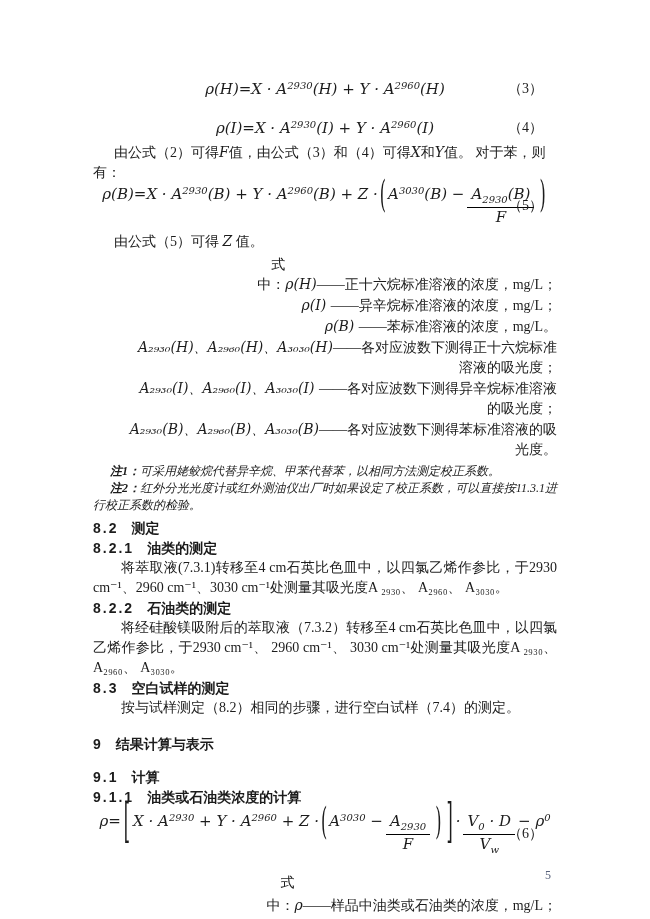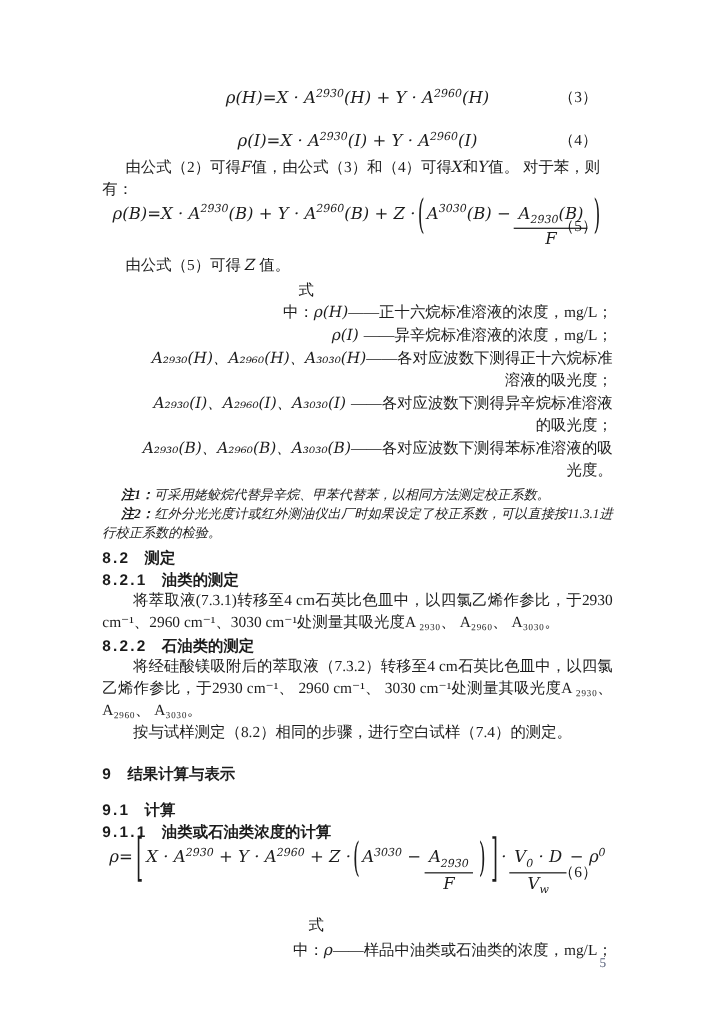--- a/index.html
+++ b/index.html
@@ -128,20 +128,21 @@
         <span class="stretch par5">)</span>
       </div>
     <span class="flabel">（5）</span>
   </div>
 
   <p class="line indent15 mt3"><span>由公式（5）可得 </span><span class="it">Z</span><span> 值。</span></p>
 
   <div class="defs">
     <div class="def-row with-label"><span class="defs-label">式中：</span><span class="sym">ρ(H)</span><span>——正十六烷标准溶液的浓度，mg/L；</span></div>
     <div class="def-row"><span class="sym">ρ(I) </span><span>——异辛烷标准溶液的浓度，mg/L；</span></div>
+    <div class="def-row"><span class="sym">ρ(B) </span><span>——苯标准溶液的浓度，mg/L。</span></div>
     <div class="def-row"><span class="sym">A₂₉₃₀(H)、A₂₉₆₀(H)、A₃₀₃₀(H)</span><span>——各对应波数下测得正十六烷标准溶液的吸光度；</span></div>
     <div class="def-row"><span class="sym">A₂₉₃₀(I)、A₂₉₆₀(I)、A₃₀₃₀(I) </span><span>——各对应波数下测得异辛烷标准溶液的吸光度；</span></div>
     <div class="def-row"><span class="sym">A₂₉₃₀(B)、A₂₉₆₀(B)、A₃₀₃₀(B)</span><span>——各对应波数下测得苯标准溶液的吸光度。</span></div>
   </div>
 
   <div class="notes">
     <p class="note"><b>注1：</b><span>可采用姥鲛烷代替异辛烷、甲苯代替苯，以相同方法测定校正系数。</span></p>
     <p class="note"><b>注2：</b><span>红外分光光度计或红外测油仪出厂时如果设定了校正系数，可以直接按11.3.1进行校正系数的检验。</span></p>
   </div>
 
@@ -154,20 +155,24 @@
       <span>油类的测定</span>
     </h3>
   <p class="para">将萃取液(7.3.1)转移至4 cm石英比色皿中，以四氯乙烯作参比，于2930 cm⁻¹、2960 cm⁻¹、3030 cm⁻¹处测量其吸光度A ₂₉₃₀、 A₂₉₆₀、 A₃₀₃₀。</p>
 
   <h3 class="heading">
       <span class="hnum">8.2.2</span>
       <span>石油类的测定</span>
     </h3>
   <p class="para">将经硅酸镁吸附后的萃取液（7.3.2）转移至4 cm石英比色皿中，以四氯乙烯作参比，于2930 cm⁻¹、 2960 cm⁻¹、 3030 cm⁻¹处测量其吸光度A ₂₉₃₀、 A₂₉₆₀、 A₃₀₃₀。</p>
 
+  <h3 class="heading">
+      <span class="hnum">8.3</span>
+      <span>空白试样的测定</span>
+    </h3>
   <p class="para">按与试样测定（8.2）相同的步骤，进行空白试样（7.4）的测定。</p>
 
   <h2 class="heading h9">
       <span class="hnum">9</span>
       <span>结果计算与表示</span>
     </h2>
   <h3 class="heading h91">
       <span class="hnum">9.1</span>
       <span>计算</span>
     </h3>

